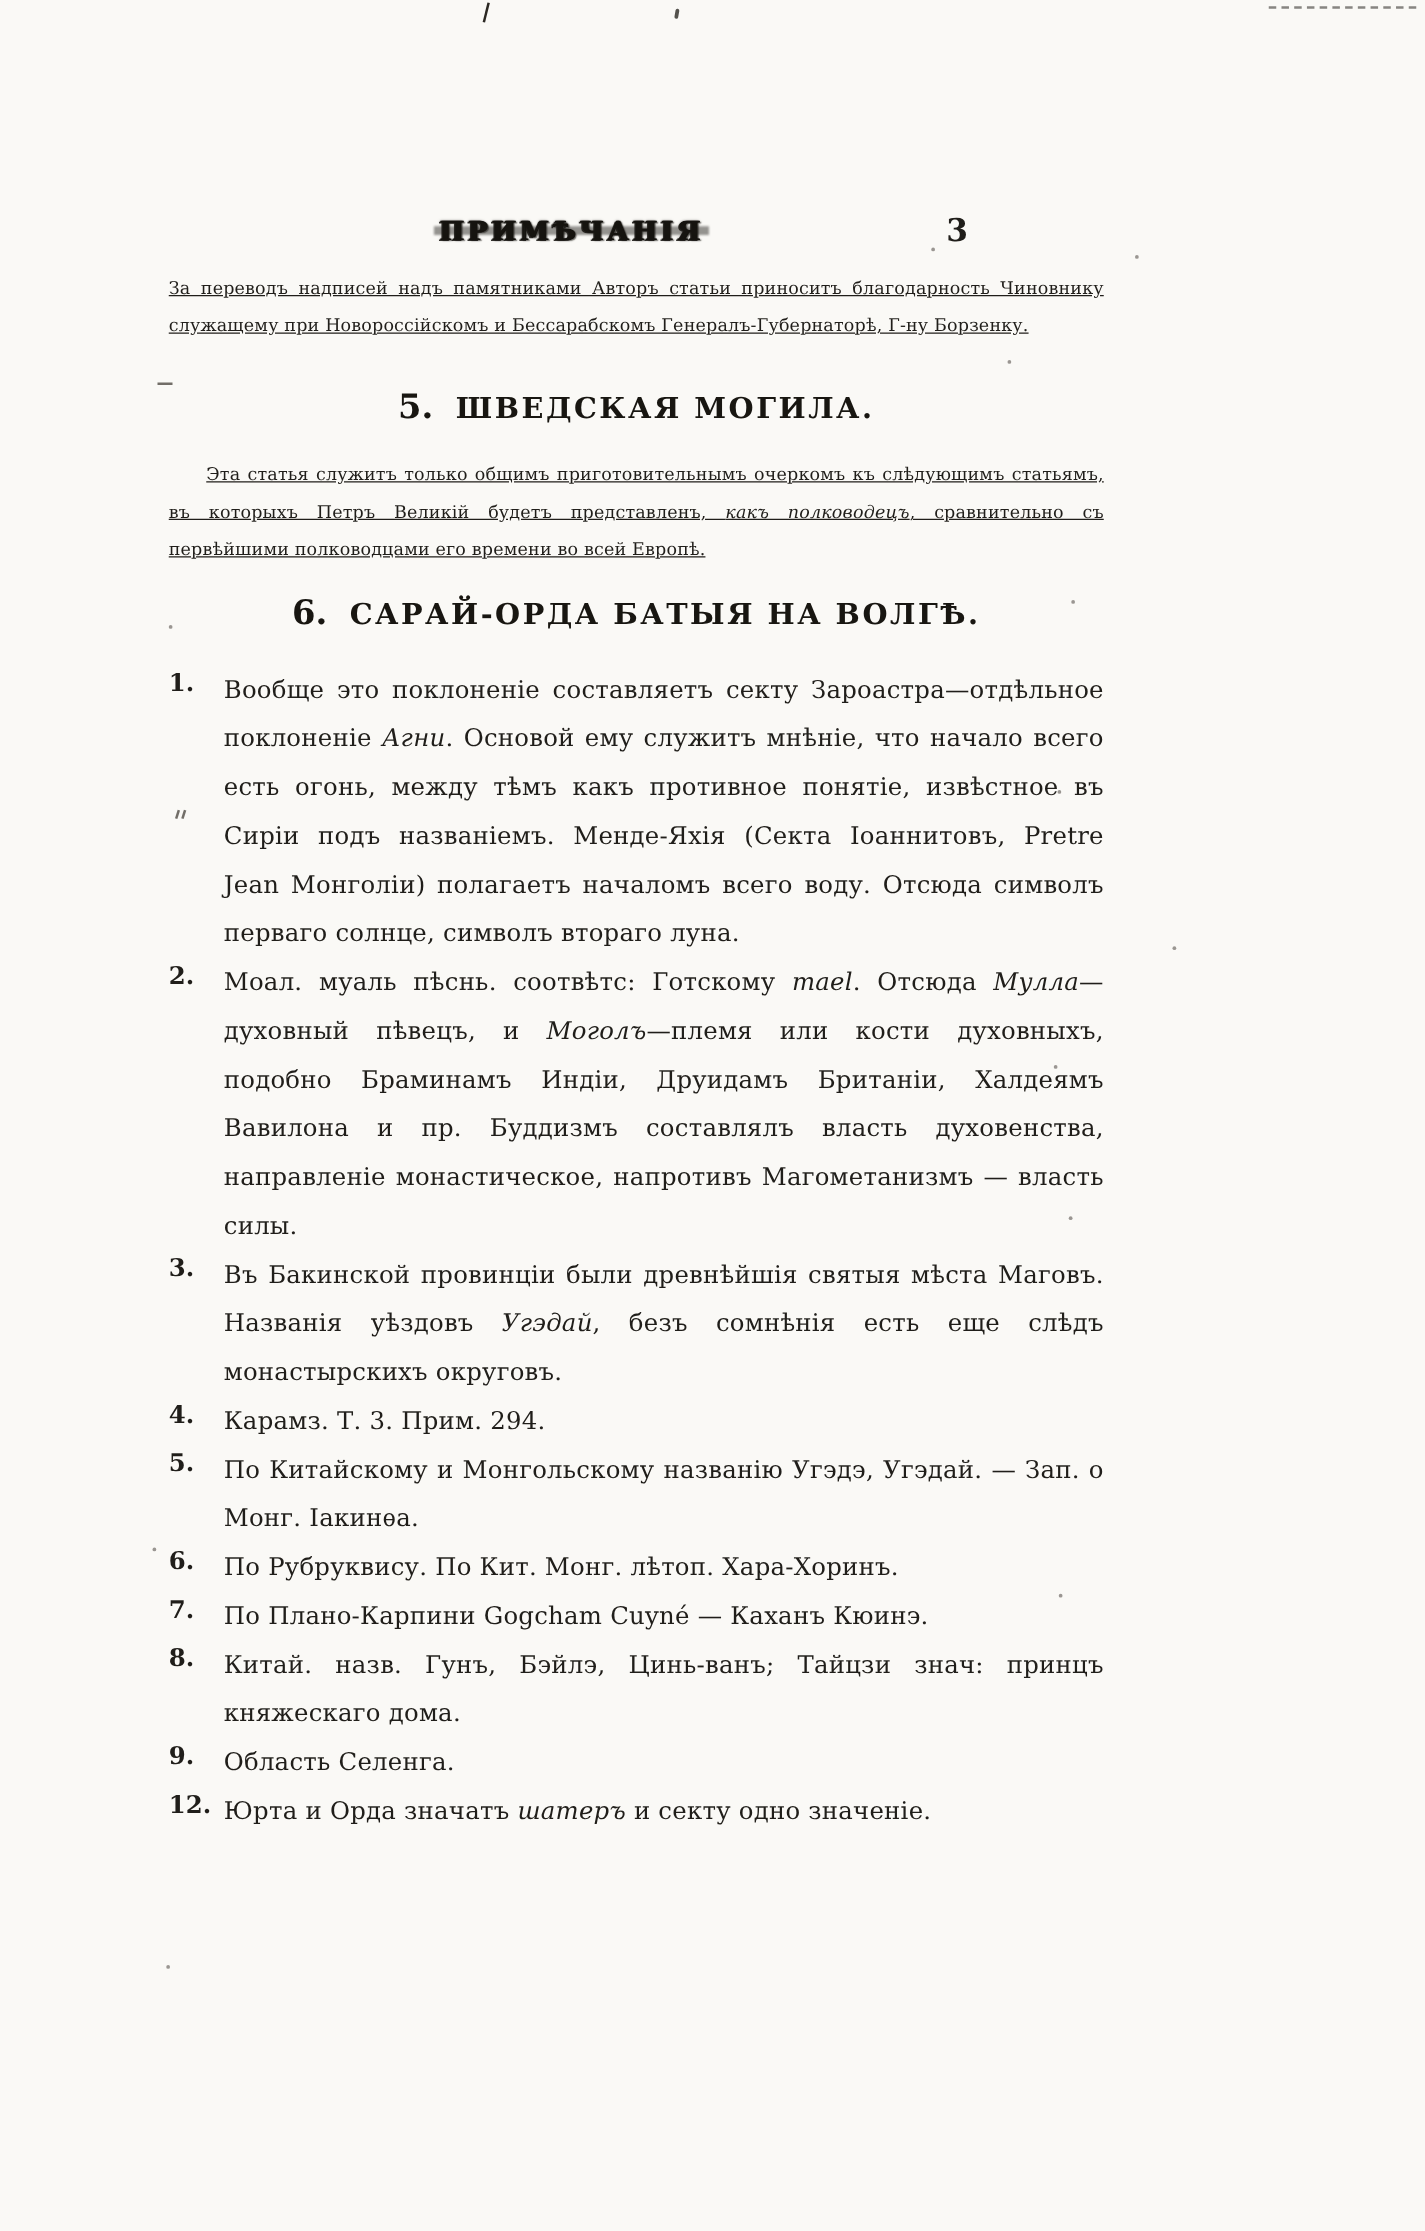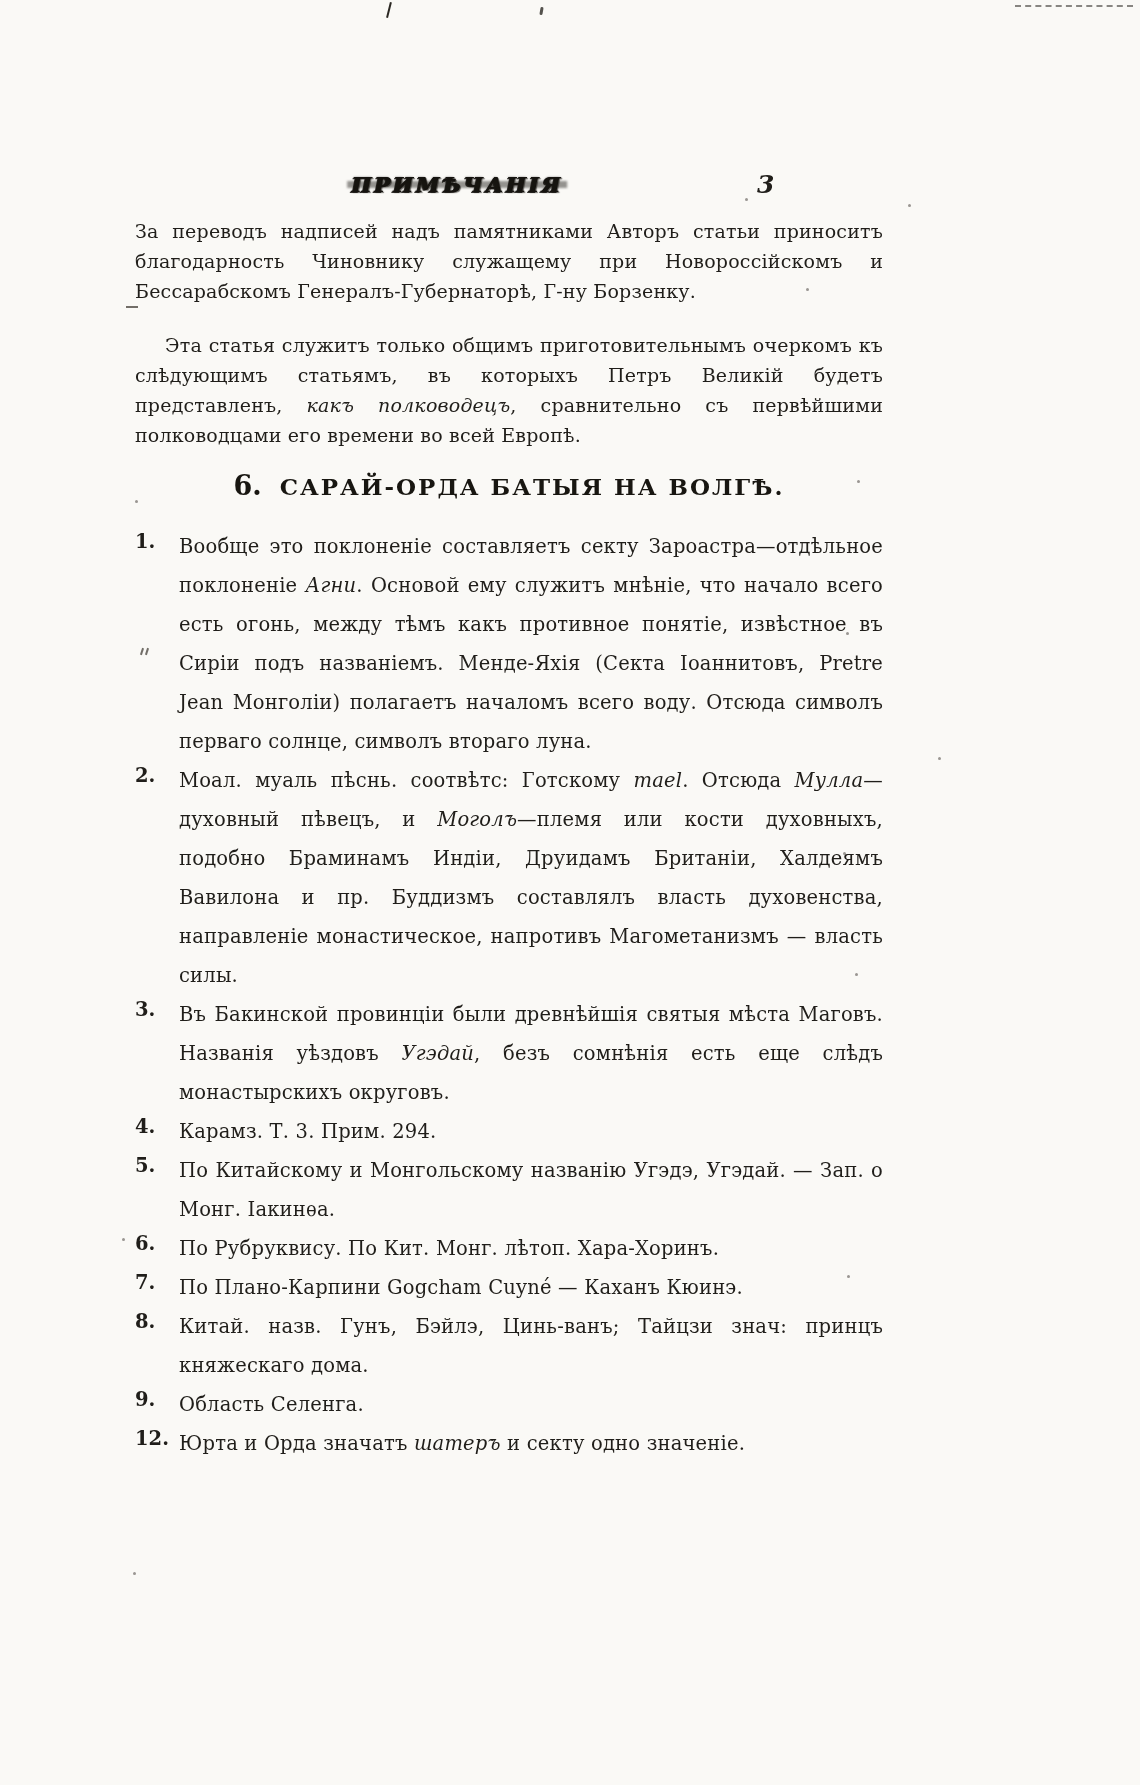--- a/index.html
+++ b/index.html
@@ -18,21 +18,21 @@
       radial-gradient(ellipse 140% 120% at 50% 45%, #faf9f6 60%, #f0efe9 100%);
   }
   .content {
     position: absolute;
     left: 135px;
     top: 172px;
     width: 748px;
   }
 
   
-  .header-row { position: relative; height: 36px; font-style: italic; }
+  .header-row { position: relative; height: 36px; }
   .running-title {
     position: absolute;
     left: 322px;
     transform: translateX(-50%);
     font-weight: bold;
     font-size: 21px;
     letter-spacing: 3px;
     color: #15130f;
     text-shadow: 1px 0 0 #15130f, -1px 1px 0 rgba(20,18,14,.85), 2px 1px 1px rgba(20,18,14,.6), 0 0 2px rgba(0,0,0,.55);
   }
@@ -47,24 +47,25 @@
   .page-number {
     position: absolute;
     left: 622px;
     top: -2px;
     font-weight: bold;
     font-size: 25px;
   }
 
   
   .para {
-    font-size: 19px;
+    font-size: 14px;
     line-height: 30px;
     text-align: justify;
     letter-spacing: .01em;
+    text-decoration: underline;
   }
   .intro { margin-top: 8px; }
 
   .heading {
     text-align: center;
     font-weight: bold;
     letter-spacing: 2px;
     font-size: 23px;
     color: #181611;
   }
@@ -162,20 +163,24 @@
 
   <div class="content">
 
     <div class="header-row">
       <span class="running-title">ПРИМѢЧАНІЯ</span>
       <span class="page-number">3</span>
     </div>
 
     <p class="para intro">За переводъ надписей надъ памятниками Авторъ статьи приноситъ благодарность Чиновнику служащему при Новороссійскомъ и Бессарабскомъ Генералъ-Губернаторѣ, Г-ну Борзенку.</p>
 
+    <h2 class="heading heading-5">
+      <span class="hnum">5.</span>
+      <span>ШВЕДСКАЯ МОГИЛА.</span>
+    </h2>
 
     <p class="para sec5-para"><span>Эта статья служитъ только общимъ приготовительнымъ очеркомъ къ слѣдующимъ статьямъ, въ которыхъ Петръ Великій будетъ представленъ, </span><span class="it">какъ полководецъ</span><span>, сравнительно съ первѣйшими полководцами его времени во всей Европѣ.</span></p>
 
     <h2 class="heading heading-6">
       <span class="hnum">6.</span>
       <span>САРАЙ-ОРДА БАТЫЯ НА ВОЛГѢ.</span>
     </h2>
 
     <div class="notes">
       <div class="note">

